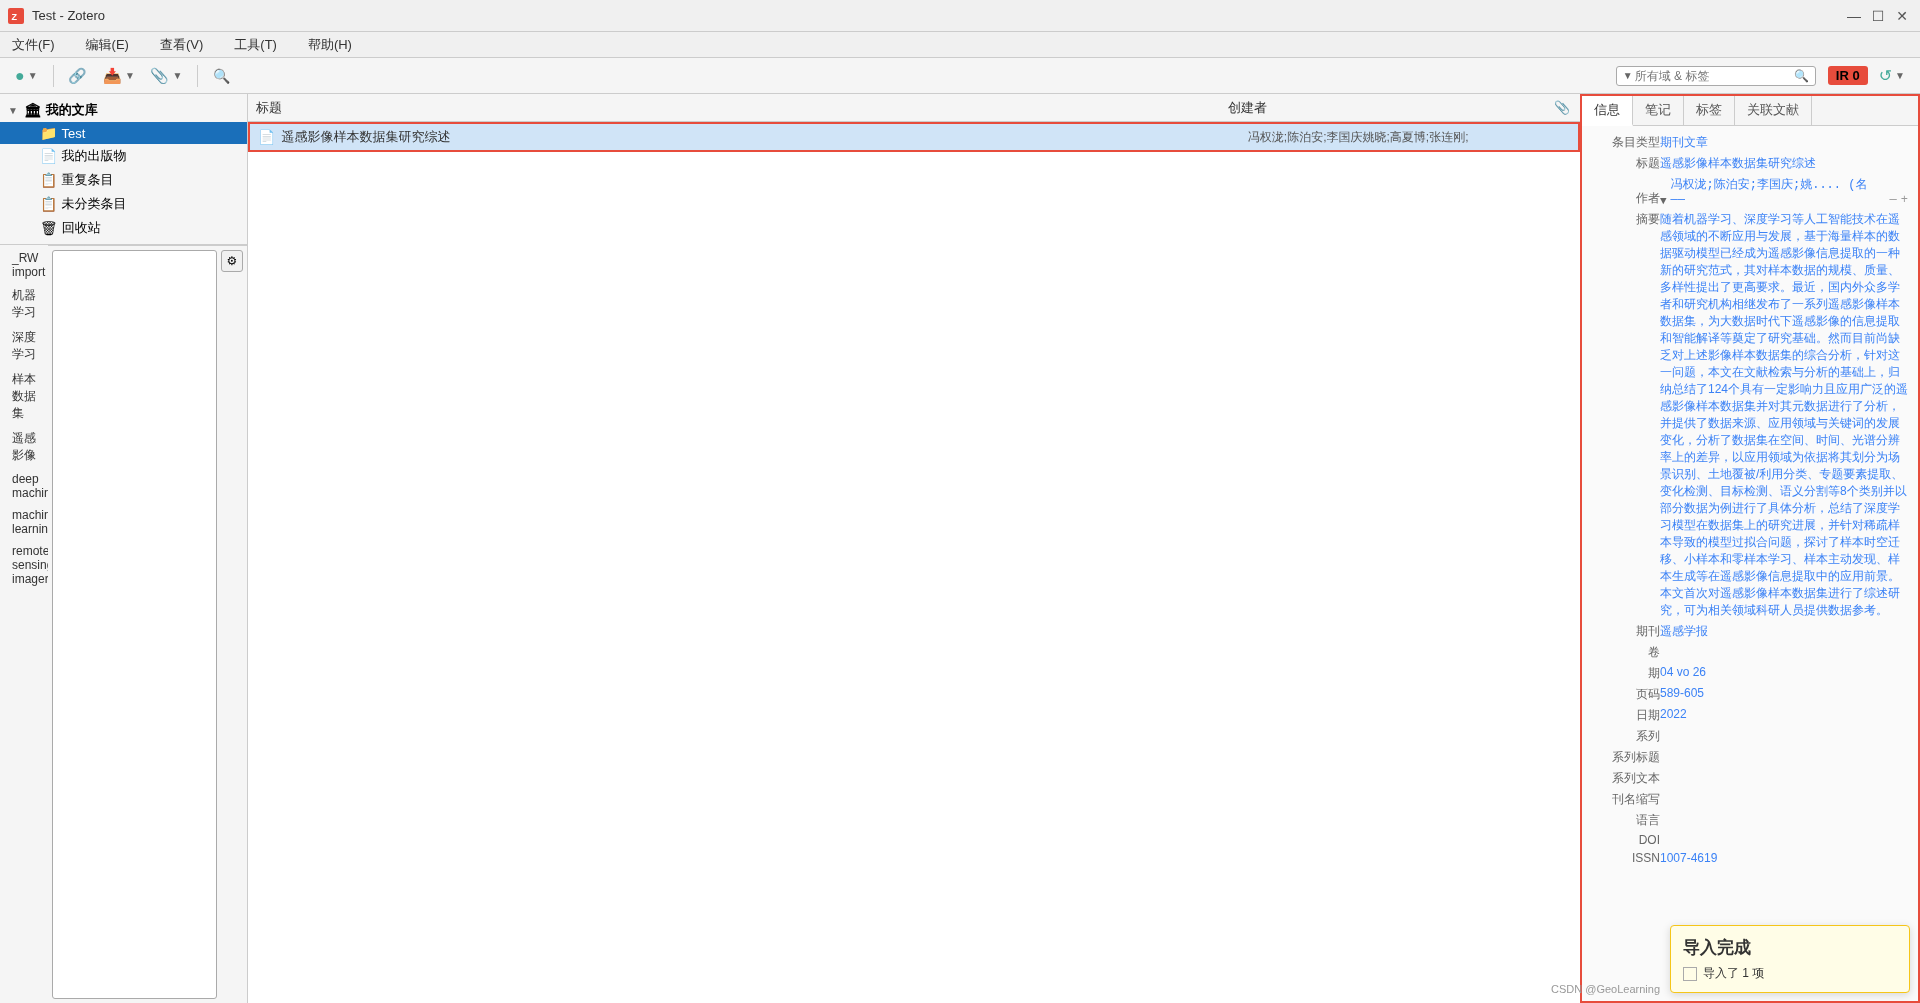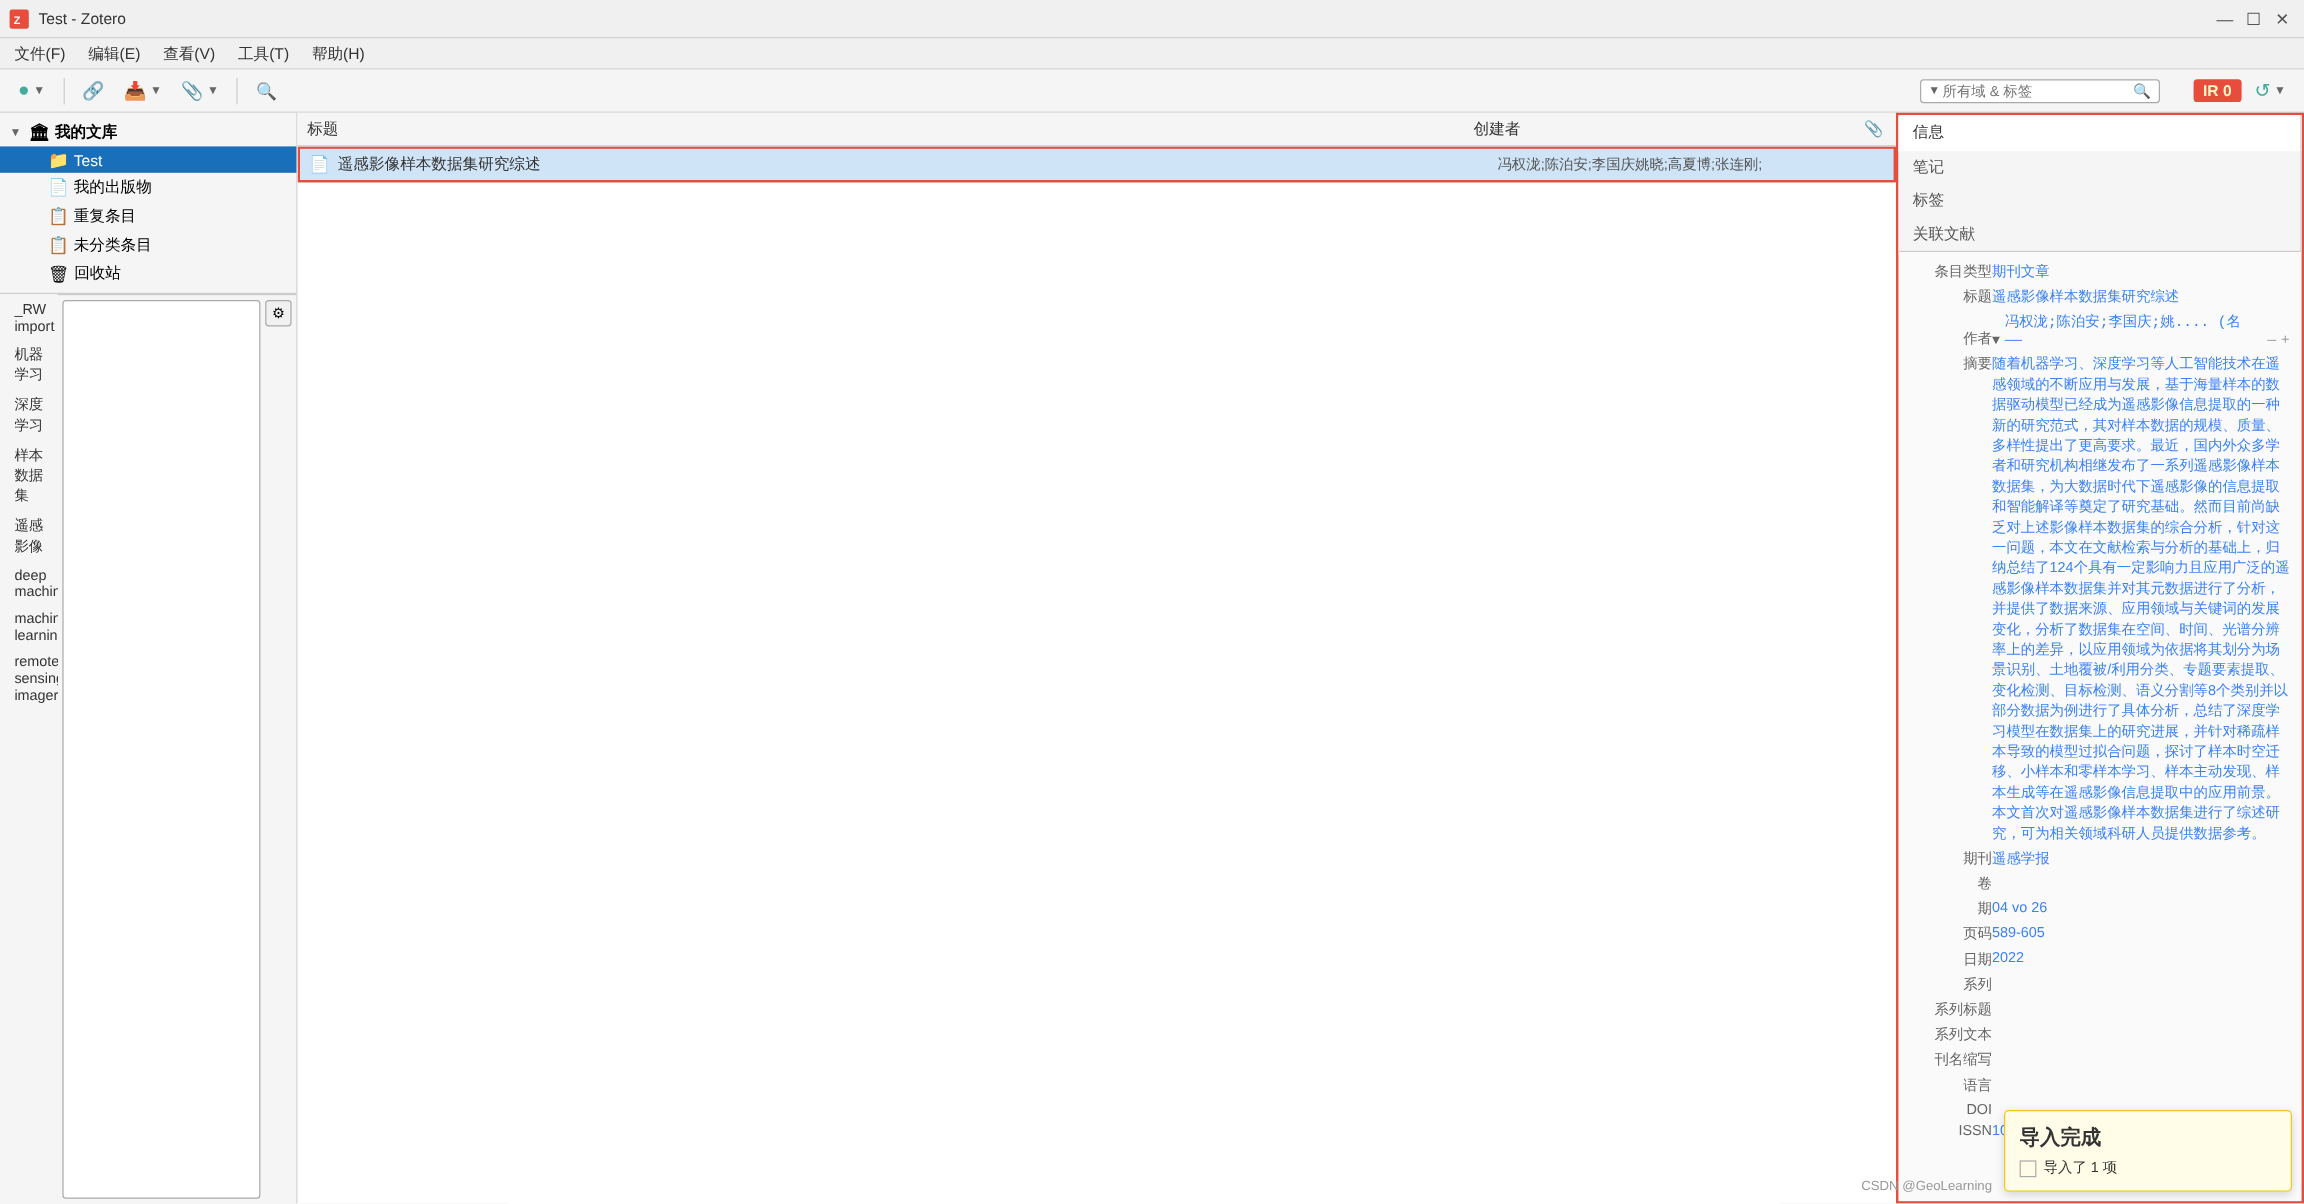--- a/index.html
+++ b/index.html
@@ -15,21 +15,21 @@
     .title-bar-icon { width: 16px; height: 16px; background: #e74c3c; border-radius: 2px; display: flex; align-items: center; justify-content: center; }
     .title-bar-icon svg { width: 12px; height: 12px; }
     .title-bar-text { font-size: 13px; color: #333; }
     .title-bar-controls { display: flex; gap: 4px; }
     .title-bar-btn { width: 20px; height: 20px; background: none; border: none; cursor: pointer; font-size: 14px; color: #555; display: flex; align-items: center; justify-content: center; }
 
     
     .menu-bar {
       display: flex; align-items: center; height: 26px;
       background: #f0f0f0; border-bottom: 1px solid #ccc;
-      padding: 0 4px; gap: 3px;
+      padding: 0 4px; gap: 15px;
     }
     .menu-item { padding: 2px 8px; font-size: 13px; color: #333; cursor: pointer; border-radius: 3px; }
 
     
     .toolbar {
       display: flex; align-items: center; height: 36px;
       background: #f5f5f5; border-bottom: 1px solid #ccc;
       padding: 0 8px; gap: 4px;
     }
     .toolbar-group { display: flex; align-items: center; gap: 2px; }
@@ -81,43 +81,43 @@
     .items-list { flex: 1; overflow-y: auto; }
     .item-row { display: flex; align-items: center; padding: 4px 8px; cursor: pointer; border-bottom: 1px solid #f0f0f0; }
     .item-row.selected { background: #d0e4f7; }
     .item-row.highlighted { border: 2px solid #e74c3c; }
     .item-icon { margin-right: 6px; font-size: 14px; color: #666; }
     .item-title { flex: 3; font-size: 13px; color: #333; }
     .item-creator { flex: 1; font-size: 12px; color: #555; }
 
     
     .right-panel { width: 340px; min-width: 340px; background: #fafafa; border-left: 1px solid #ccc; border: 2px solid #e74c3c; display: flex; flex-direction: column; overflow: hidden; }
-    .right-tabs { display: flex; background: #f5f5f5; border-bottom: 1px solid #ccc; flex-direction: column; }
+    .right-tabs { display: flex; background: #f5f5f5; border-bottom: 1px solid #ccc; }
     .right-tab { padding: 5px 12px; font-size: 13px; cursor: pointer; border-right: 1px solid #ccc; color: #555; }
     .right-tab.active { background: white; color: #333; font-weight: normal; border-bottom: 2px solid white; margin-bottom: -1px; }
     .right-content { flex: 1; overflow-y: auto; padding: 8px; }
     .info-row { display: flex; margin-bottom: 4px; }
     .info-key { font-size: 12px; color: #666; width: 70px; min-width: 70px; text-align: right; padding-right: 0; }
     .info-val { font-size: 12px; color: #3b82f6; flex: 1; }
 
     
     .notification-box {
       position: absolute; bottom: 0; right: 0; width: 240px;
       background: #fffde7; border: 1px solid #f5c518;
       border-radius: 4px; padding: 10px 12px; margin: 8px;
       box-shadow: 0 2px 8px rgba(0,0,0,0.15);
     }
     .notification-title { font-size: 17px; font-weight: bold; color: #333; margin-bottom: 6px; }
     .notification-item { display: flex; align-items: center; gap: 6px; font-size: 12px; color: #333; }
     .notification-checkbox { width: 14px; height: 14px; border: 1px solid #aaa; display: inline-block; }
 
     .ir-badge {
       display: flex; align-items: center; justify-content: center;
-      background: #e74c3c; color: #fef9c3; font-size: 13px; font-weight: bold;
-      padding: 2px 8px; border-radius: 3px; margin-left: 24px;
+      background: #e74c3c; color: #000000; font-size: 13px; font-weight: bold;
+      padding: 2px 8px; border-radius: 3px; margin-left: 8px;
     }
 
     .watermark { position: absolute; bottom: 8px; right: 260px; font-size: 11px; color: #999; }
   </style>
 </head>
 <body>
 
 <div class="title-bar">
   <div class="title-bar-left">
     <div class="title-bar-icon">

